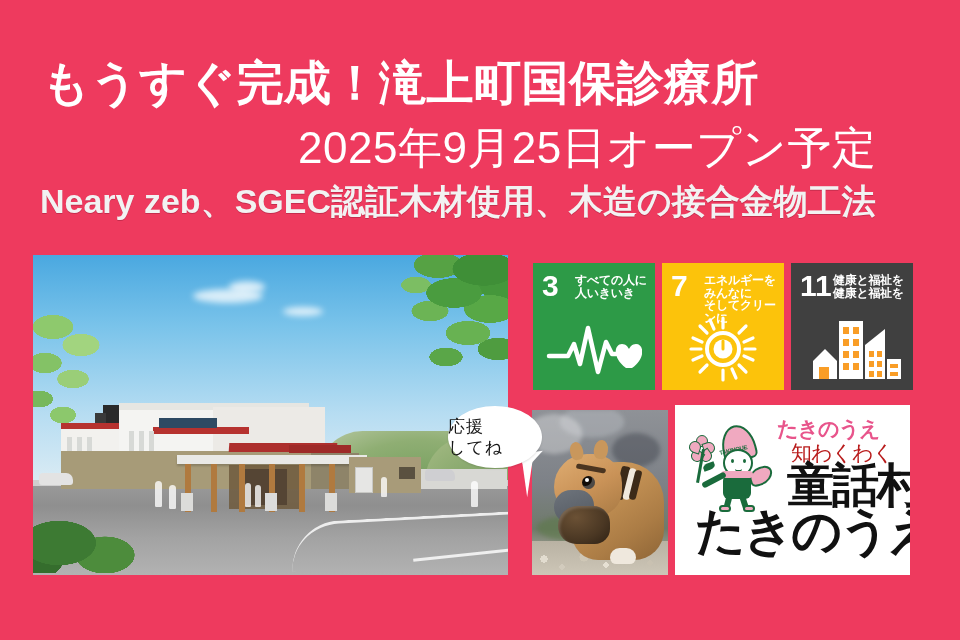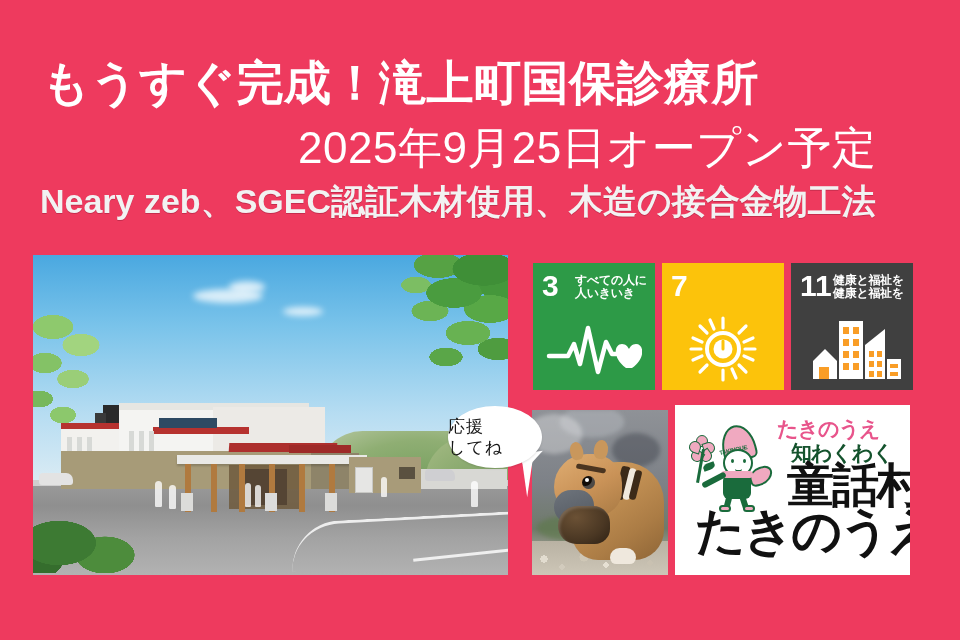--- a/index.html
+++ b/index.html
@@ -177,21 +177,21 @@
     font-size:17px;line-height:21px;color:#161616;font-weight:400;letter-spacing:1px;}
   .bubble-tail{position:absolute;left:524px;top:452px;width:0;height:0;z-index:5;
     border-left:10px solid #fff;border-right:12px solid transparent;border-top:10px solid #fff;border-bottom:34px solid transparent;
     transform:rotate(-8deg);}
 
   
   .logo{position:absolute;left:675px;top:405px;width:235px;height:170px;background:#ffffff;
     display:block;overflow:hidden;}
   .logo-inner{position:absolute;inset:6px;background:#fff;}
   .logo-top1{position:absolute;left:96px;top:6px;font-size:21px;line-height:23px;font-weight:700;color:#e8548b;letter-spacing:-1px;white-space:nowrap;}
-  .logo-top2{position:absolute;left:110px;top:30px;font-size:21px;line-height:23px;font-weight:700;color:#14532d;letter-spacing:-1px;white-space:nowrap;}
+  .logo-top2{position:absolute;left:110px;top:30px;font-size:21px;line-height:23px;font-weight:400;color:#b91c1c;letter-spacing:-1px;white-space:nowrap;}
   .logo-mid{position:absolute;left:106px;top:52px;font-size:47px;line-height:44px;font-weight:700;color:#111;letter-spacing:-2px;white-space:nowrap;}
   .logo-big{position:absolute;left:14px;top:92px;font-size:50px;line-height:56px;font-weight:700;color:#111;letter-spacing:-3px;white-space:nowrap;}
   .fairy{position:absolute;left:12px;top:12px;width:86px;height:84px;}
   .f-hat{position:absolute;left:28px;top:2px;width:34px;height:36px;background:#f0a9c0;
     border:2px solid #1a6b3c;border-radius:50% 50% 6px 6px/70% 70% 6px 6px;transform:rotate(-14deg);box-sizing:border-box;}
   .f-hatlbl{position:absolute;left:26px;top:24px;font-size:6px;color:#1a6b3c;font-weight:700;transform:rotate(-12deg);letter-spacing:-.3px;}
   .f-face{position:absolute;left:30px;top:26px;width:30px;height:28px;background:#fff;border:2px solid #1a6b3c;border-radius:50%;box-sizing:border-box;}
   .f-eye{position:absolute;width:3px;height:4px;background:#1a6b3c;border-radius:50%;top:36px;}
   .f-e1{left:38px;}.f-e2{left:50px;}
   .f-mouth{position:absolute;left:42px;top:44px;width:7px;height:3px;border-bottom:2px solid #1a6b3c;border-radius:0 0 6px 6px;}
@@ -296,20 +296,21 @@
       <div class="sdg-art">
         <svg width="96" height="58" viewBox="0 0 96 58" aria-hidden="true">
           <path d="M3 36 H22 L28 24 L34 44 L42 8 L52 52 L60 22 L66 34 H70" fill="none" stroke="#ffffff" stroke-width="4.5" stroke-linejoin="round" stroke-linecap="round"></path>
           <path d="M80 48 C66 38 68 24 76 24 C80 24 82 27 83 29 C84 27 86 24 90 24 C98 24 100 38 86 48 Z" fill="#ffffff"></path>
         </svg>
       </div>
     </div>
 
     <div class="sdg" id="sdg1" style="background: rgb(252, 195, 11);">
       <div class="sdg-num">7</div>
+      <div class="sdg-txt"><span>エネルギーをみんなに</span><br><span>そしてクリーンに</span></div>
       <div class="sdg-art">
         <svg width="74" height="66" viewBox="0 0 74 66" aria-hidden="true">
           <g stroke="#ffffff" stroke-width="3.2" stroke-linecap="round">
             <line x1="37" y1="2" x2="37" y2="12"></line>
             <line x1="37" y1="54" x2="37" y2="64"></line>
             <line x1="5" y1="33" x2="15" y2="33"></line>
             <line x1="59" y1="33" x2="69" y2="33"></line>
             <line x1="14" y1="10" x2="21" y2="17"></line>
             <line x1="53" y1="49" x2="60" y2="56"></line>
             <line x1="14" y1="56" x2="21" y2="49"></line>

